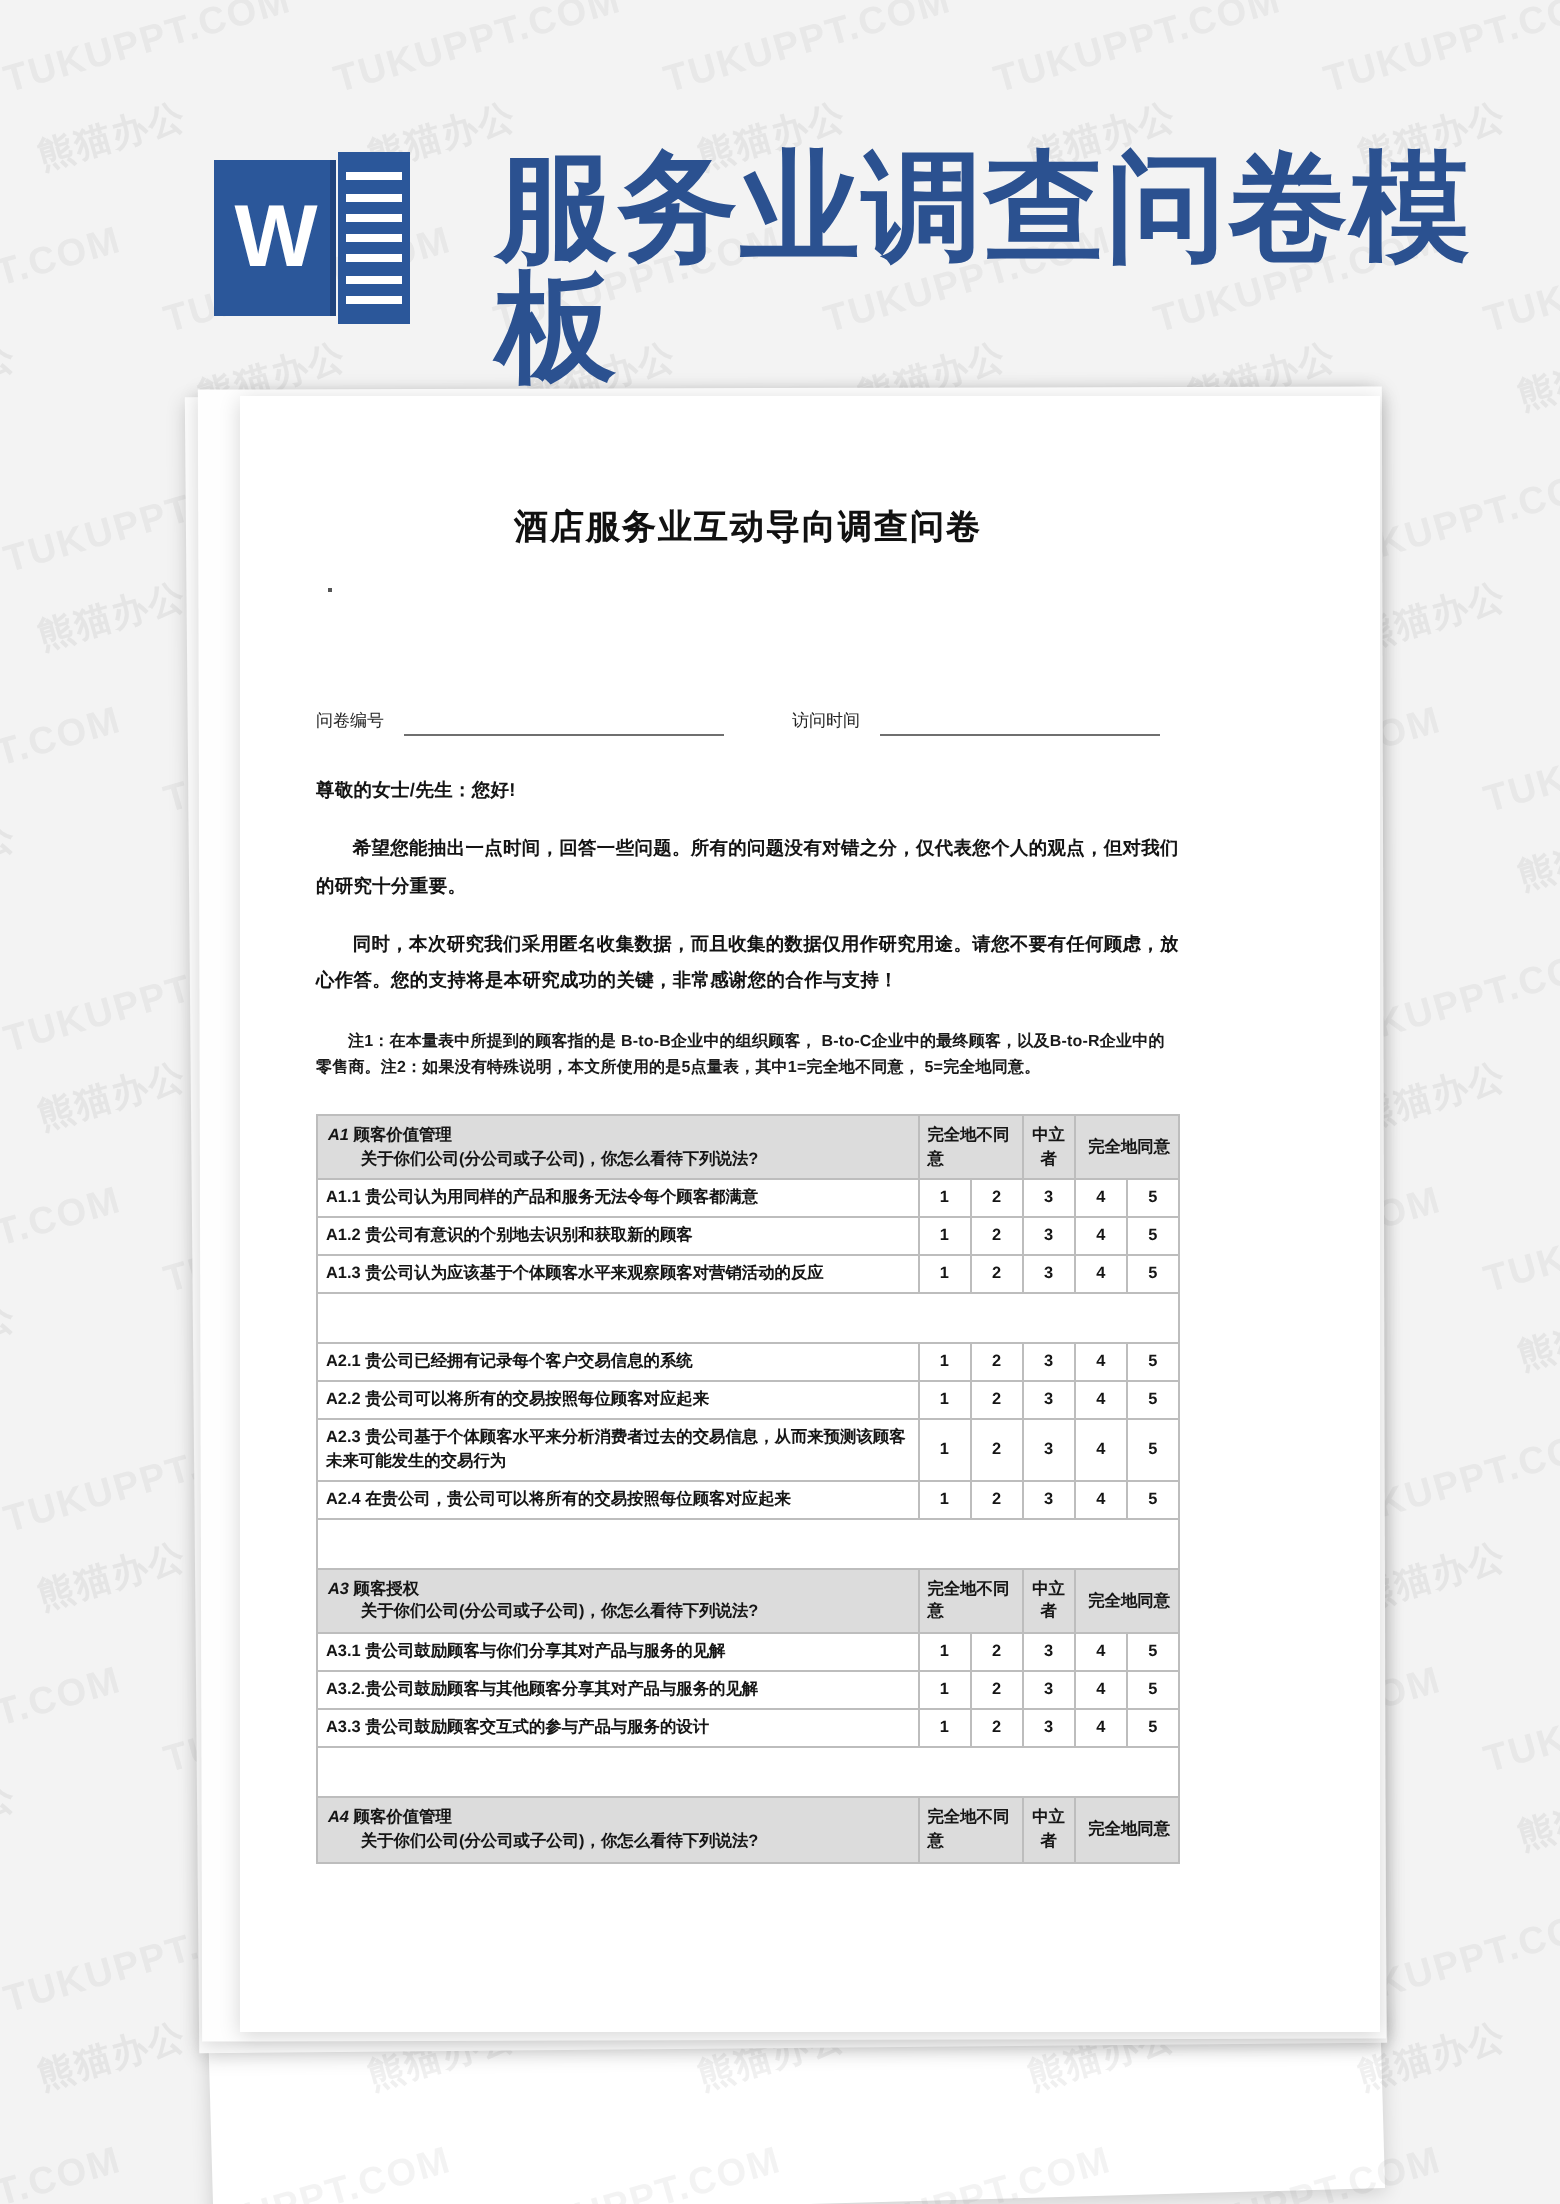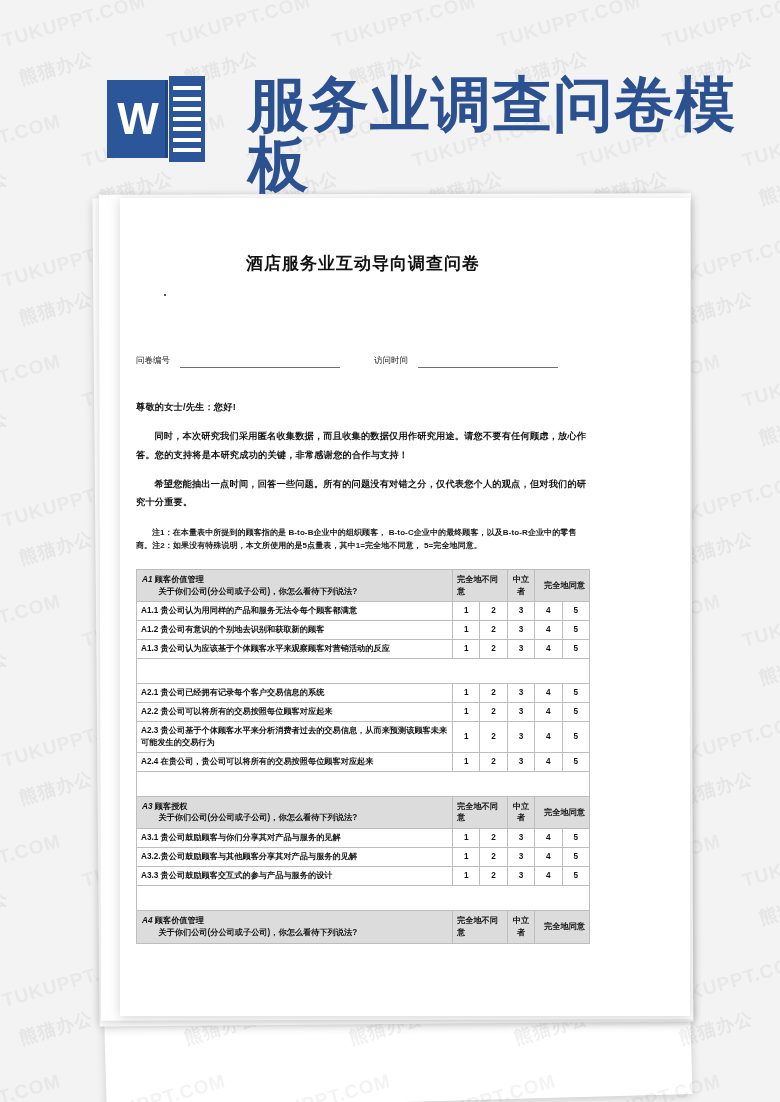--- a/index.html
+++ b/index.html
@@ -84,21 +84,21 @@
   #sheet-bottom-page{
     left:104px;top:1004px;width:586px;height:90px;
     transform:rotate(-1.6deg);transform-origin:100% 0%;
     z-index:4;background:#ffffff;
   }
 
   
   #doc-content{
     position:absolute;left:120px;top:198px;width:508px;height:818px;
     z-index:9;box-sizing:border-box;
-    padding:42px 38px 0 16px;
+    padding:42px 38px 0 38px;
     color:#1b1b1b;overflow:hidden;
   }
   #questionnaire-title{
     text-align:center;font-size:17px;font-weight:700;
     letter-spacing:1px;color:#111;margin:12px 0 0 0;
     font-family:"DejaVu Sans","Liberation Sans",sans-serif;
   }
   #meta-row{
     display:flex;align-items:flex-end;margin-top:36px;font-size:8.5px;color:#222;
   }
@@ -107,21 +107,21 @@
   .meta-rule{
     border-bottom:1px solid #6f6f6f;height:10px;margin-left:10px;
   }
   #meta-rule-1{width:160px;}
   #meta-rule-2{width:140px;}
   #meta-spacer{width:34px;}
   #stray-dot{
     position:absolute;left:44px;top:96px;width:2px;height:2px;background:#555;
   }
 
-  #intro{margin-top:30px;}
+  #intro{margin-top:18px;}
   #intro p{
     margin:0 0 10px 0;font-size:9.2px;font-weight:700;
     line-height:2.05;color:#141414;letter-spacing:0.2px;
   }
   #intro p.indent{text-indent:2em;}
 
   #notes{
     margin-top:14px;font-size:8px;font-weight:700;
     line-height:1.65;color:#1a1a1a;letter-spacing:0.1px;
   }
@@ -299,22 +299,22 @@
     </div>
     <div id="meta-spacer"></div>
     <div class="meta-field">
       <span class="meta-label">访问时间</span>
       <span class="meta-rule" id="meta-rule-2"></span>
     </div>
   </div>
 
   <div id="intro">
     <p>尊敬的女士/先生：您好!</p>
+    <p class="indent">希望您能抽出一点时间，回答一些问题。所有的问题没有对错之分，仅代表您个人的观点，但对我们的研究十分重要。</p>
     <p class="indent">同时，本次研究我们采用匿名收集数据，而且收集的数据仅用作研究用途。请您不要有任何顾虑，放心作答。您的支持将是本研究成功的关键，非常感谢您的合作与支持！</p>
-    <p class="indent">希望您能抽出一点时间，回答一些问题。所有的问题没有对错之分，仅代表您个人的观点，但对我们的研究十分重要。</p>
   </div>
 
   <div id="notes">
     <span class="indent">注1：在本量表中所提到的顾客指的是 B-to-B企业中的组织顾客， B-to-C企业中的最终顾客，以及B-to-R企业中的零售商。注2：如果没有特殊说明，本文所使用的是5点量表，其中1=完全地不同意， 5=完全地同意。</span>
   </div>
 
   <table id="scale-table">
     <colgroup>
       <col class="c-q">
         <col class="c-n">

